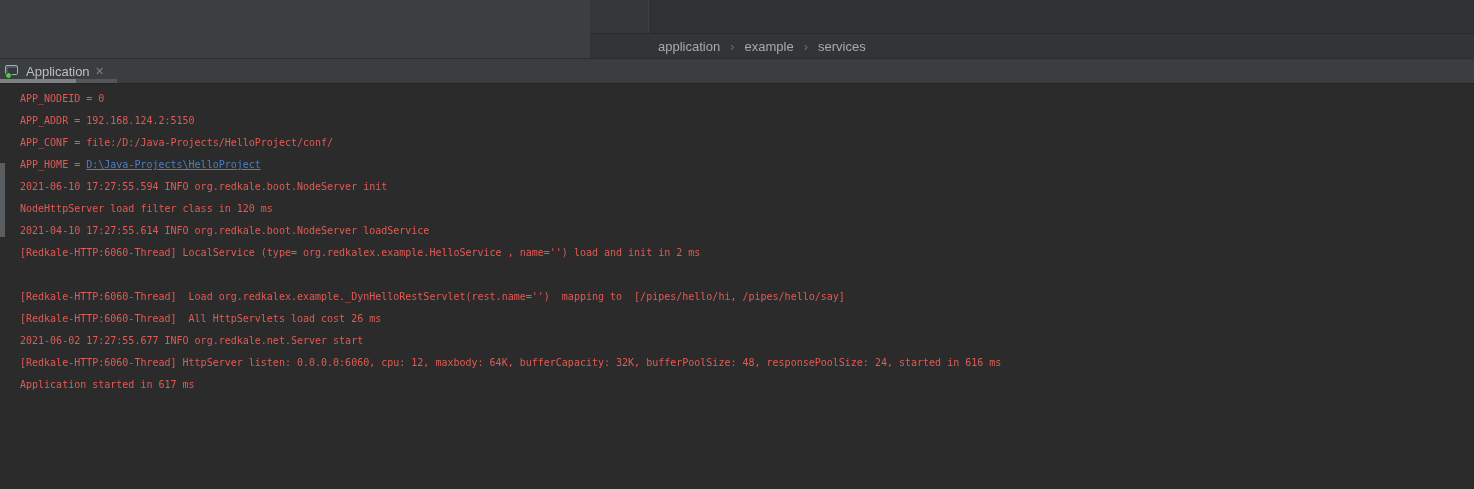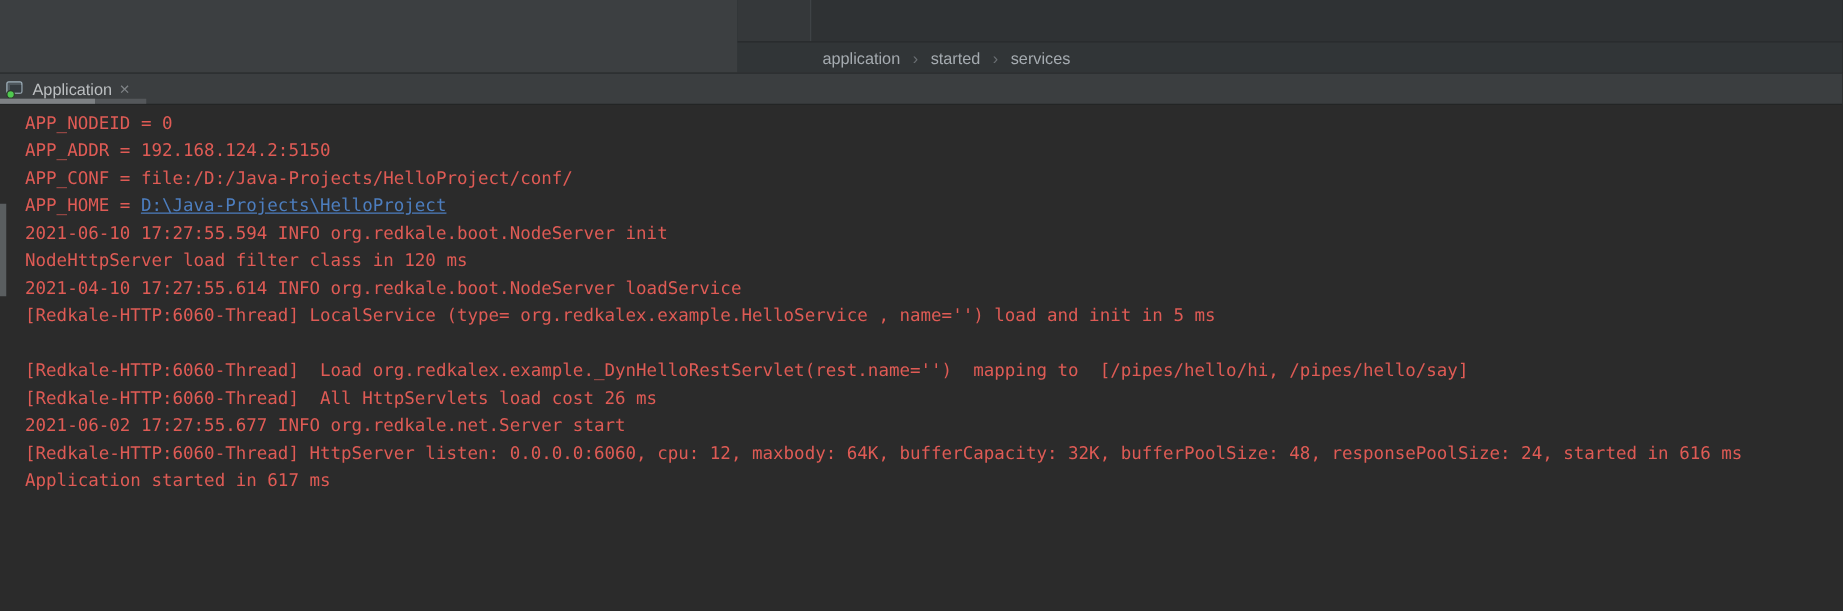--- a/index.html
+++ b/index.html
@@ -31,38 +31,38 @@
                         border:1px solid #9fb0ba; border-radius:2px; background:#4d565c; }
   .tab-icon .scr-inner { position:absolute; left:4px; top:5px; width:9px; height:6px; background:#343b40; }
   .tab-icon .run-dot { position:absolute; left:1px; bottom:0; width:7px; height:7px;
                        border-radius:50%; background:#4fc94f; border:1px solid #2c3a2c; }
   .tab-underline { position:absolute; left:0; bottom:0; width:117px; height:4px; background:#54575a; }
   .tab-underline .bright { position:absolute; left:0; top:0; width:76px; height:4px; background:#7e8184; }
 
   
   .console { position:relative; width:1474px; height:405px; background:#2b2b2b;
              padding:4px 0 0 20px; overflow:hidden; }
-  .cline { font-family:"DejaVu Sans Mono", monospace; font-size:14px; height:22px;
+  .cline { font-family:"DejaVu Sans Mono", monospace; font-size:10px; height:22px;
            line-height:22px; white-space:pre; color:#df5b55; }
   .cline a.link { color:#4d7ebf; text-decoration:underline; cursor:pointer; }
   .v-scroll-thumb { position:absolute; left:0; top:79px; width:5px; height:74px; background:#5a5e60; }
 </style>
 </head>
 <body>
 
 <div class="topbar">
   <div class="left-panel"></div>
   <div class="editor-strip">
     <div class="editor-gutter"></div>
     <div class="editor-divider"></div>
   </div>
   <div class="breadcrumb-bar">
     <span class="crumb">application</span>
     <span class="crumb-sep">›</span>
-    <span class="crumb">started</span>
+    <span class="crumb">example</span>
     <span class="crumb-sep">›</span>
     <span class="crumb">services</span>
   </div>
 </div>
 
 <div class="tabbar">
   <div class="tab">
     <span class="tab-icon">
       <span class="scr-back"></span>
         <span class="scr-inner"></span>
@@ -78,20 +78,20 @@
 
 <div class="console">
   <div class="v-scroll-thumb"></div>
   <div class="cline">APP_NODEID = 0</div>
   <div class="cline">APP_ADDR = 192.168.124.2:5150</div>
   <div class="cline">APP_CONF = file:/D:/Java-Projects/HelloProject/conf/</div>
   <div class="cline"><span>APP_HOME = </span><a class="link">D:\Java-Projects\HelloProject</a></div>
   <div class="cline">2021-06-10 17:27:55.594 INFO org.redkale.boot.NodeServer init</div>
   <div class="cline">NodeHttpServer load filter class in 120 ms</div>
   <div class="cline">2021-04-10 17:27:55.614 INFO org.redkale.boot.NodeServer loadService</div>
-  <div class="cline">[Redkale-HTTP:6060-Thread] LocalService (type= org.redkalex.example.HelloService , name='') load and init in 5 ms</div>
+  <div class="cline">[Redkale-HTTP:6060-Thread] LocalService (type= org.redkalex.example.HelloService , name='') load and init in 2 ms</div>
   <div class="cline"></div>
   <div class="cline">[Redkale-HTTP:6060-Thread]  Load org.redkalex.example._DynHelloRestServlet(rest.name='')  mapping to  [/pipes/hello/hi, /pipes/hello/say]</div>
   <div class="cline">[Redkale-HTTP:6060-Thread]  All HttpServlets load cost 26 ms</div>
   <div class="cline">2021-06-02 17:27:55.677 INFO org.redkale.net.Server start</div>
   <div class="cline">[Redkale-HTTP:6060-Thread] HttpServer listen: 0.0.0.0:6060, cpu: 12, maxbody: 64K, bufferCapacity: 32K, bufferPoolSize: 48, responsePoolSize: 24, started in 616 ms</div>
   <div class="cline">Application started in 617 ms</div>
 </div>
 
 </body></html>

